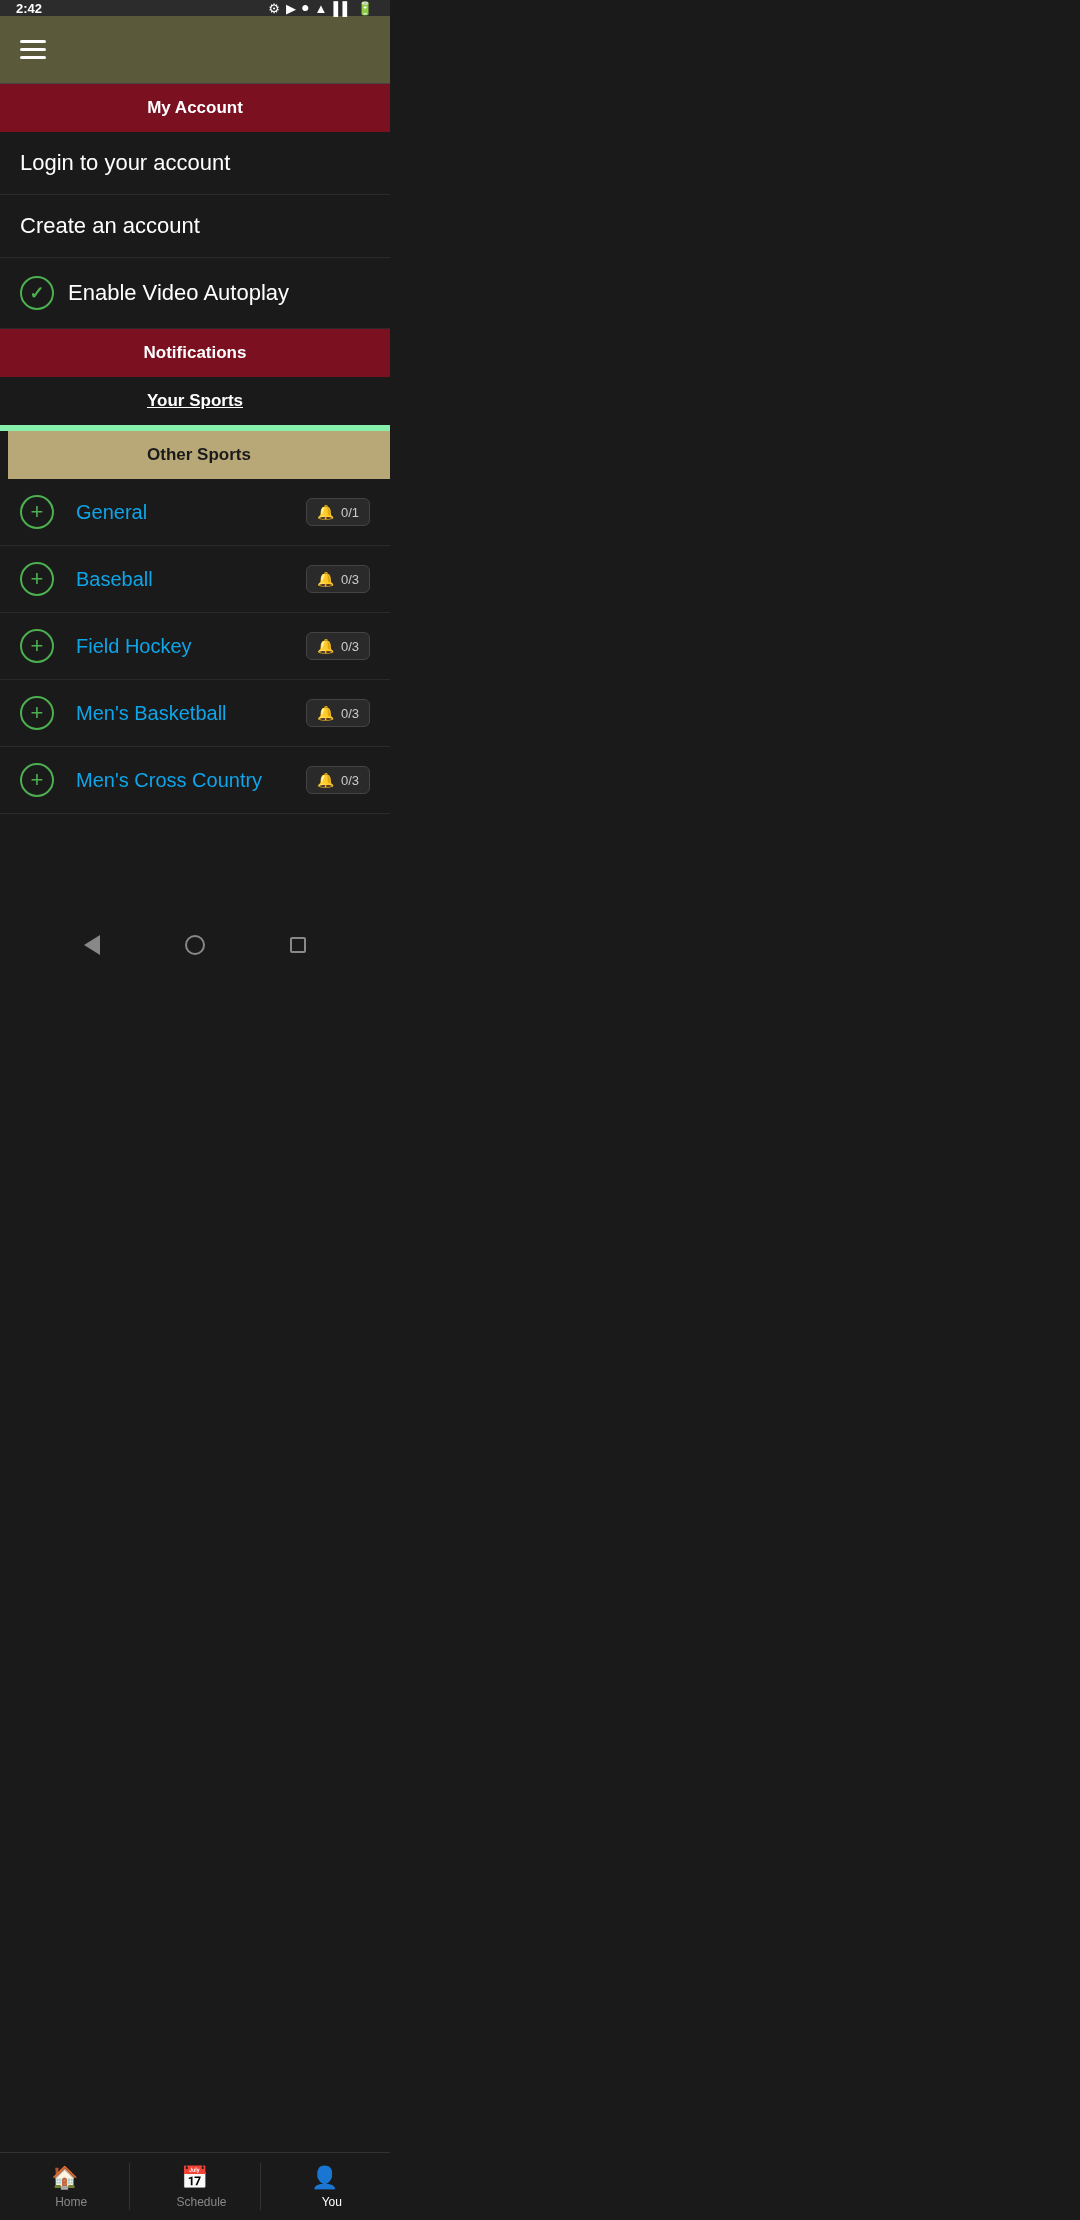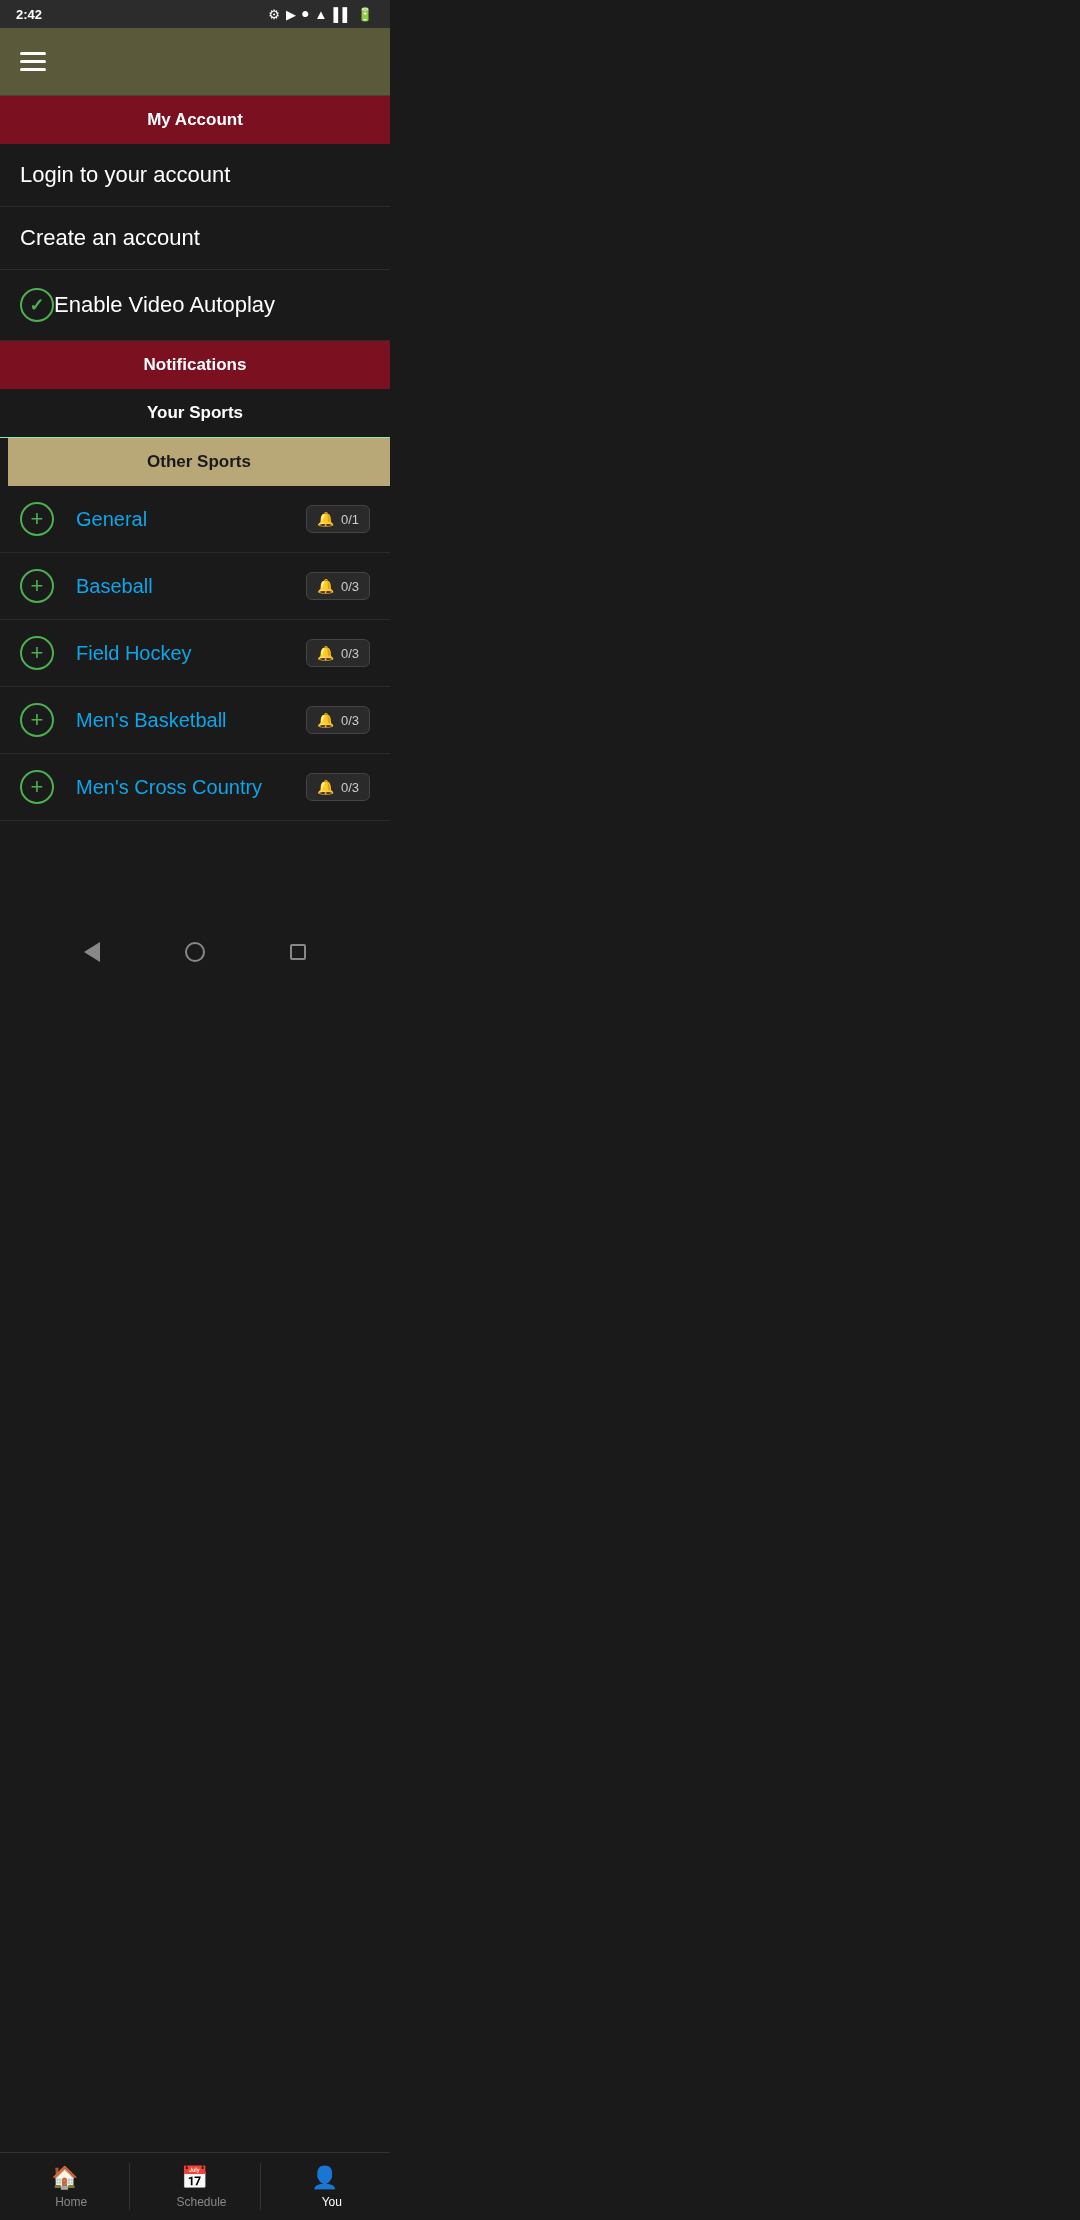--- a/index.html
+++ b/index.html
@@ -13,21 +13,21 @@
       background-color: #1a1a1a;
       font-family: Arial, sans-serif;
       width: 390px;
       min-height: 100vh;
       overflow-x: hidden;
       color: #ffffff;
     }
 
     .status-bar {
       background-color: #2c2c2c;
-      height: 28px;
+      height: 16px;
       display: flex;
       align-items: center;
       justify-content: space-between;
       padding: 0 16px;
       font-size: 13px;
       color: #ffffff;
     }
 
     .status-time {
       font-weight: bold;
@@ -70,39 +70,41 @@
       color: #ffffff;
       text-align: center;
     }
 
     .section-header.dark-red {
       background-color: #7a1020;
     }
 
     .section-header.dark {
       background-color: #1a1a1a;
-      border-bottom: 1px solid #86efac;
+      border-bottom: 6px solid #86efac;
+      text-decoration: underline;
     }
 
     .section-header.tan {
       background-color: #b8a878;
       color: #1a1a1a;
       margin-left: 8px;
     }
 
     .menu-item {
       display: flex;
       align-items: center;
       padding: 18px 20px;
       border-bottom: 1px solid #2a2a2a;
       background-color: #1a1a1a;
       cursor: pointer;
     }
 
     .menu-item.with-icon {
+      gap: 14px;
     }
 
     .menu-item-text {
       font-size: 22px;
       color: #ffffff;
       flex: 1;
     }
 
     .check-icon {
       width: 34px;

